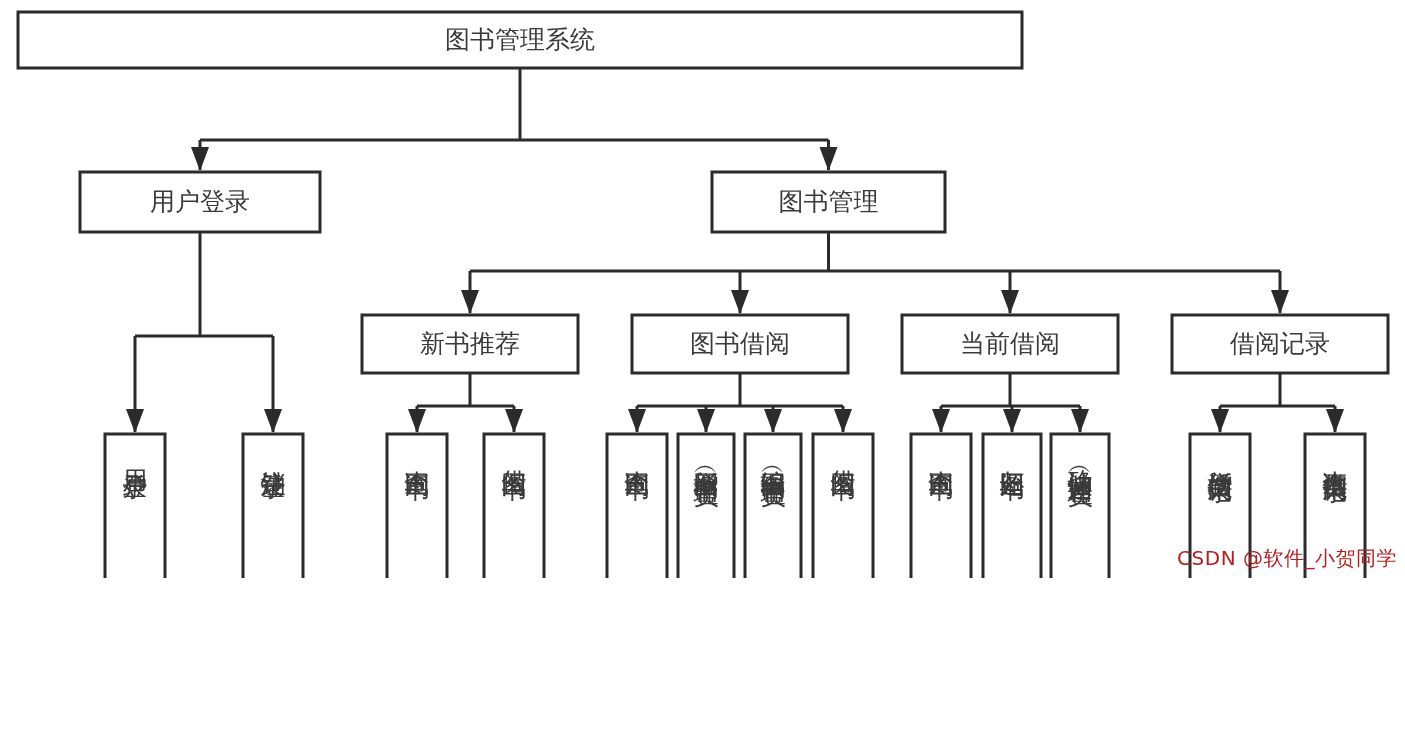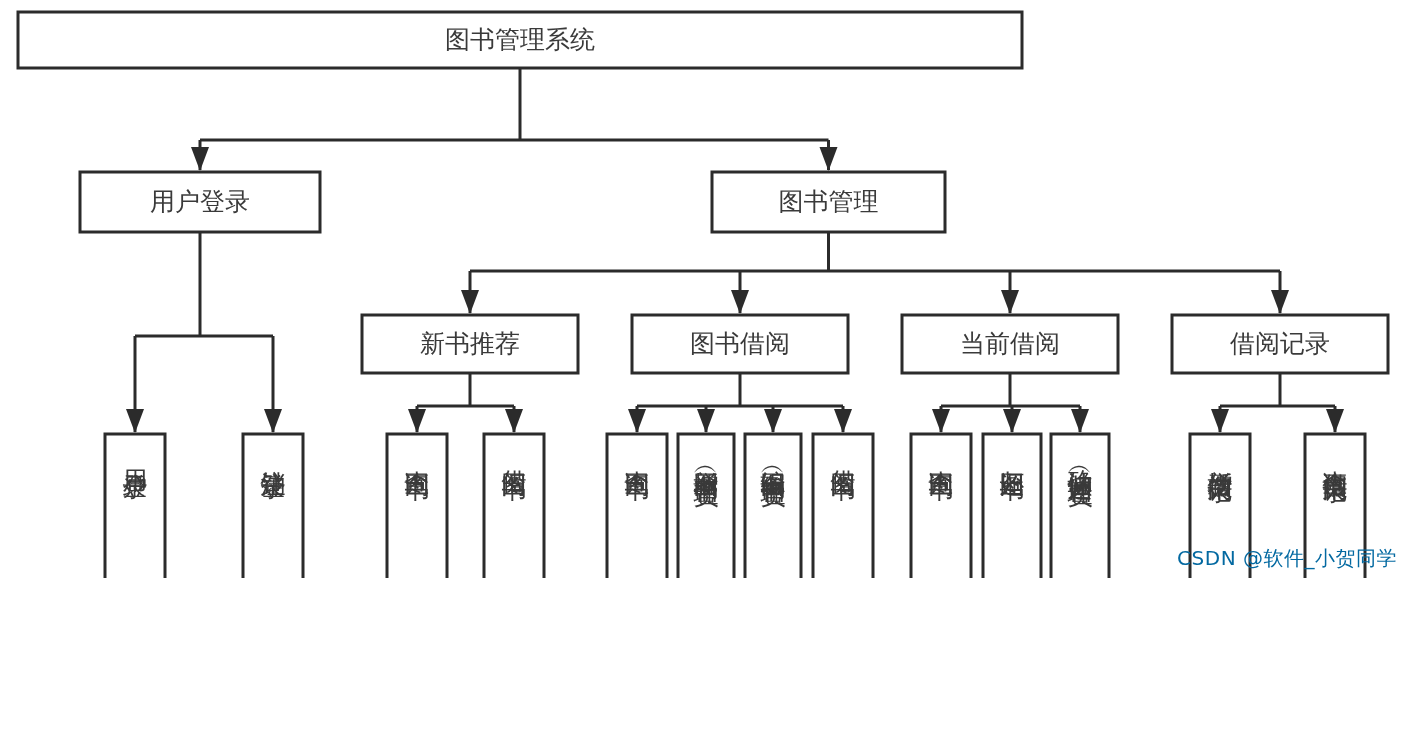--- a/index.html
+++ b/index.html
@@ -59,21 +59,21 @@
     color: #3a3a3a;
     letter-spacing: 2px;
     white-space: nowrap;
     font-family: "DejaVu Sans", "Liberation Sans", sans-serif;
   }
   #watermark {
     position: absolute;
     right: 8px;
     bottom: 6px;
     font-size: 20px;
-    color: #0369a1;
+    color: #b91c1c;
     font-family: "DejaVu Sans", "Liberation Sans", sans-serif;
     white-space: nowrap;
     letter-spacing: 0.5px;
   }
 </style>
 </head>
 <body>
 
 <div id="page">
 

